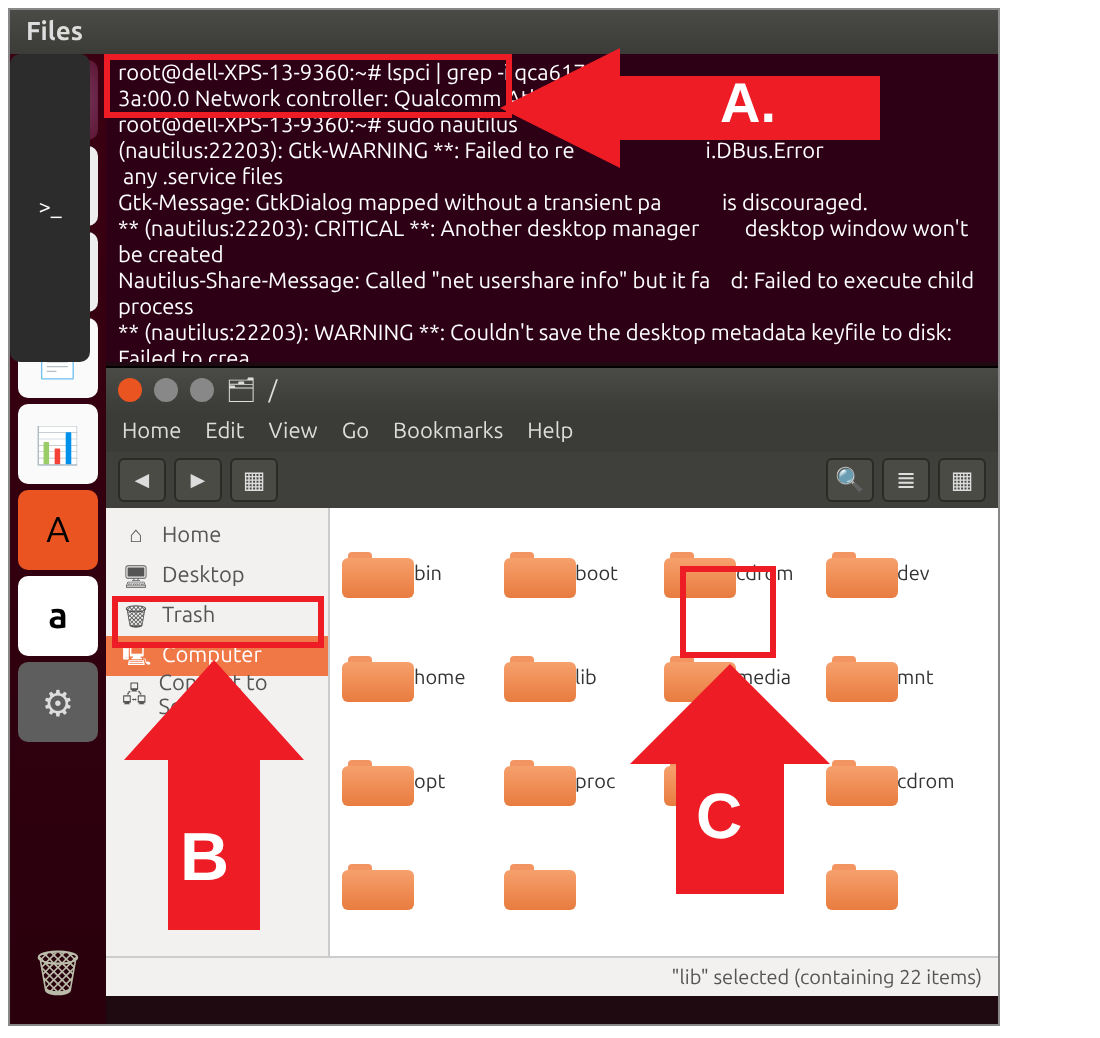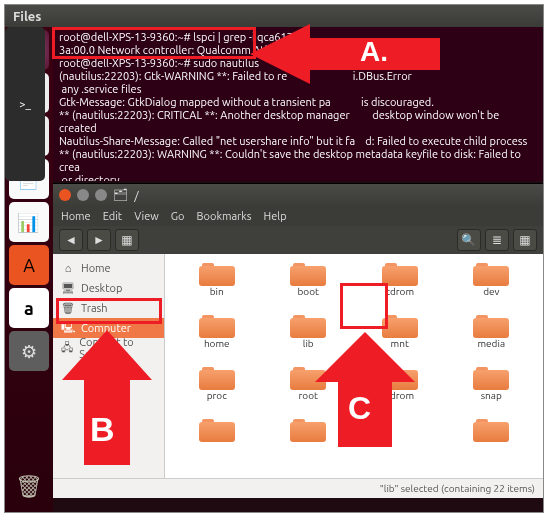--- a/index.html
+++ b/index.html
@@ -1,17 +1,17 @@
 <!DOCTYPE html>
 <html><head>
 <meta charset="utf-8">
 <style>
   * { margin:0; padding:0; box-sizing:border-box; font-family:"Ubuntu",Arial,sans-serif; }
   body { width:550px; height:519px; background:#fff; position:relative; overflow:hidden; }
-  .outer { position:absolute; left:4px; top:4px; width:540px; height:509px; border:1px solid #888; }
+  .outer { position:absolute; left:4px; top:4px; width:496px; height:509px; border:1px solid #888; }
   
   .topbar { height:22px; background:linear-gradient(#4a4a46,#3b3b37); display:flex; align-items:center; padding:0 8px; color:#ddd; font-size:13px; font-weight:bold; }
   
   .launcher { position:absolute; left:0; top:22px; width:48px; bottom:0; background:linear-gradient(#3b0012,#2a000d); display:flex; flex-direction:column; align-items:center; padding-top:3px; gap:3px;}
   .licon { width:40px; height:40px; border-radius:5px; display:flex; align-items:center; justify-content:center; font-size:18px;}
   .licon.dash { background:radial-gradient(#874d78,#5b1331); color:#fff;}
   .licon.files { background:#eee;}
   .licon.ff { background:#eee;}
   .licon.doc { background:#fafafa;}
   .licon.sheet { background:#fafafa;}
@@ -35,21 +35,21 @@
   .tbtn { width:24px; height:22px; border:1px solid #2a2a27; border-radius:3px; background:#4b4b46; color:#ddd; display:flex; align-items:center; justify-content:center; font-size:12px;}
   .tbtn.square{width:24px;}
   .spacer { flex:1; }
   .naut-body { flex:1; display:flex; overflow:hidden;}
   .sidebar { width:112px; background:#f2f1f0; border-right:1px solid #ccc; font-size:11px; color:#555; padding-top:4px;}
   .sbitem { height:20px; display:flex; align-items:center; gap:6px; padding:0 8px;}
   .sbitem.sel { background:#f07746; color:#fff;}
   .sbicon { width:14px; text-align:center; font-size:11px;}
   .grid-wrap { flex:1; background:#fff; overflow:hidden;}
   .grid { display:grid; grid-template-columns:repeat(4,1fr); padding:6px 6px 2px; gap-row:2px;}
-  .folder { display:flex; flex-direction:column; align-items:center; font-size:10px; color:#333; height:52px;}
+  .folder { display:flex; flex-direction:row; align-items:center; font-size:10px; color:#333; height:52px;}
   .ficon { width:36px; height:26px; position:relative;}
   .ficon::before { content:""; position:absolute; left:3px; top:3px; width:12px; height:5px; background:#f39562; border-radius:2px 2px 0 0;}
   .ficon::after { content:""; position:absolute; left:0; top:6px; width:36px; height:20px; background:linear-gradient(#f7a06d,#e87c3f); border-radius:3px;}
   .statusbar { height:20px; background:#f2f1f0; border-top:1px solid #ccc; font-size:10px; color:#555; display:flex; align-items:center; justify-content:flex-end; padding:0 8px;}
   
   .ann-box { position:absolute; border:3px solid #ee1c25; pointer-events:none;}
   .ann-label { position:absolute; color:#fff; font-weight:bold; font-family:Arial; pointer-events:none; }
   .arrow-a { position:absolute; }
   .arrow-a svg, .arrow-b svg, .arrow-c svg { display:block; }
   .arrow-b, .arrow-c { position:absolute; }
@@ -166,41 +166,41 @@
               <div class="folder">
                 <div class="ficon"></div>
                 <span>home</span>
               </div>
               <div class="folder">
                 <div class="ficon"></div>
                 <span>lib</span>
               </div>
               <div class="folder">
                 <div class="ficon"></div>
+                <span>media</span>
+              </div>
+              <div class="folder">
+                <div class="ficon"></div>
                 <span>mnt</span>
               </div>
               <div class="folder">
                 <div class="ficon"></div>
-                <span>media</span>
+                <span>opt</span>
               </div>
               <div class="folder">
                 <div class="ficon"></div>
                 <span>proc</span>
               </div>
               <div class="folder">
                 <div class="ficon"></div>
                 <span>root</span>
               </div>
               <div class="folder">
                 <div class="ficon"></div>
                 <span>cdrom</span>
-              </div>
-              <div class="folder">
-                <div class="ficon"></div>
-                <span>snap</span>
               </div>
               <div class="folder">
                 <div class="ficon"></div>
               </div>
               <div class="folder">
                 <div class="ficon"></div>
               </div>
               <div class="folder"></div>
               <div class="folder">
                 <div class="ficon"></div>

